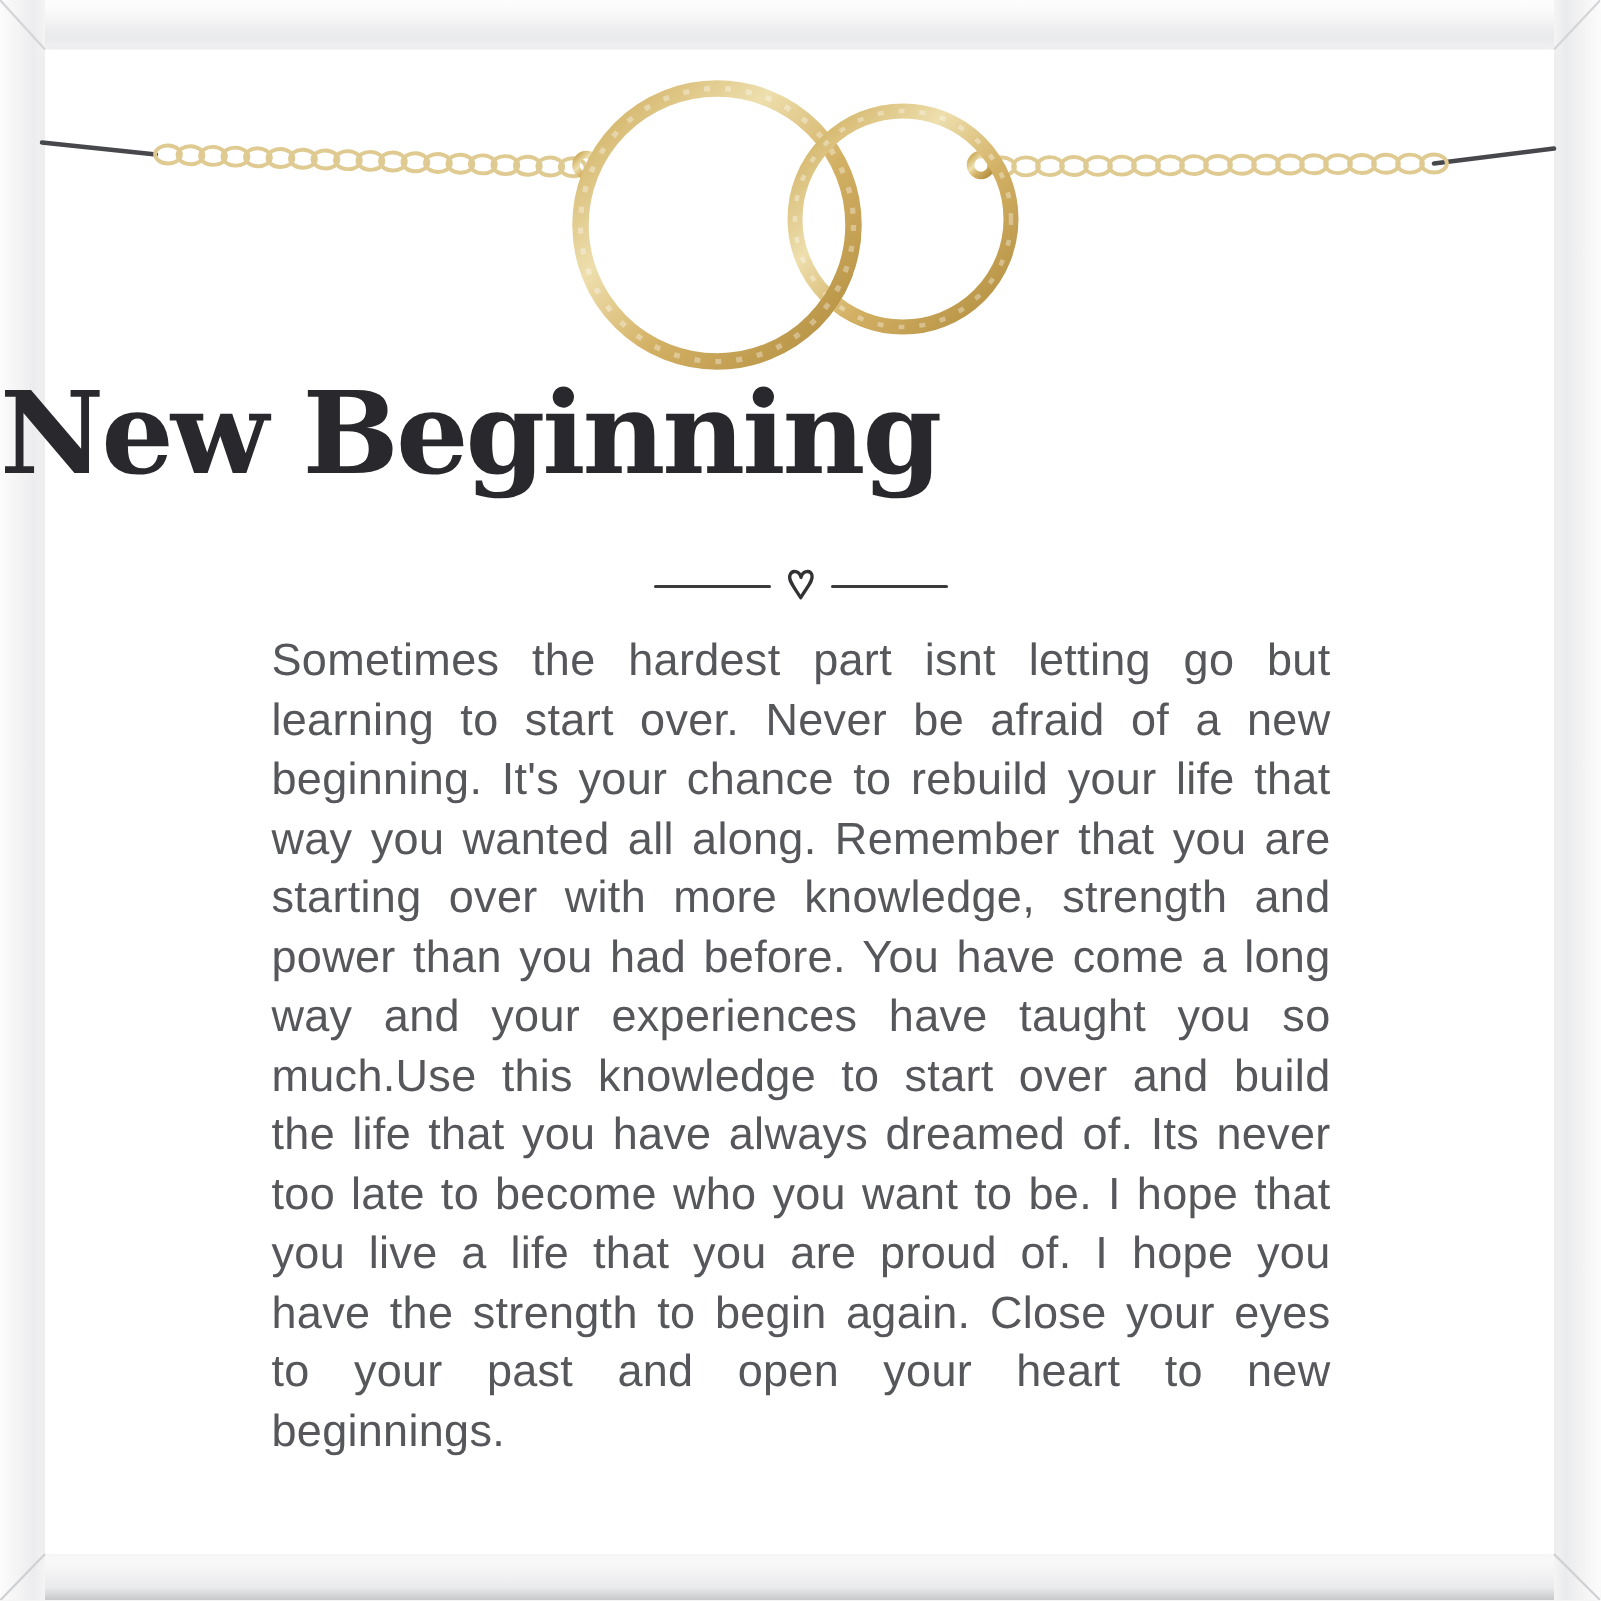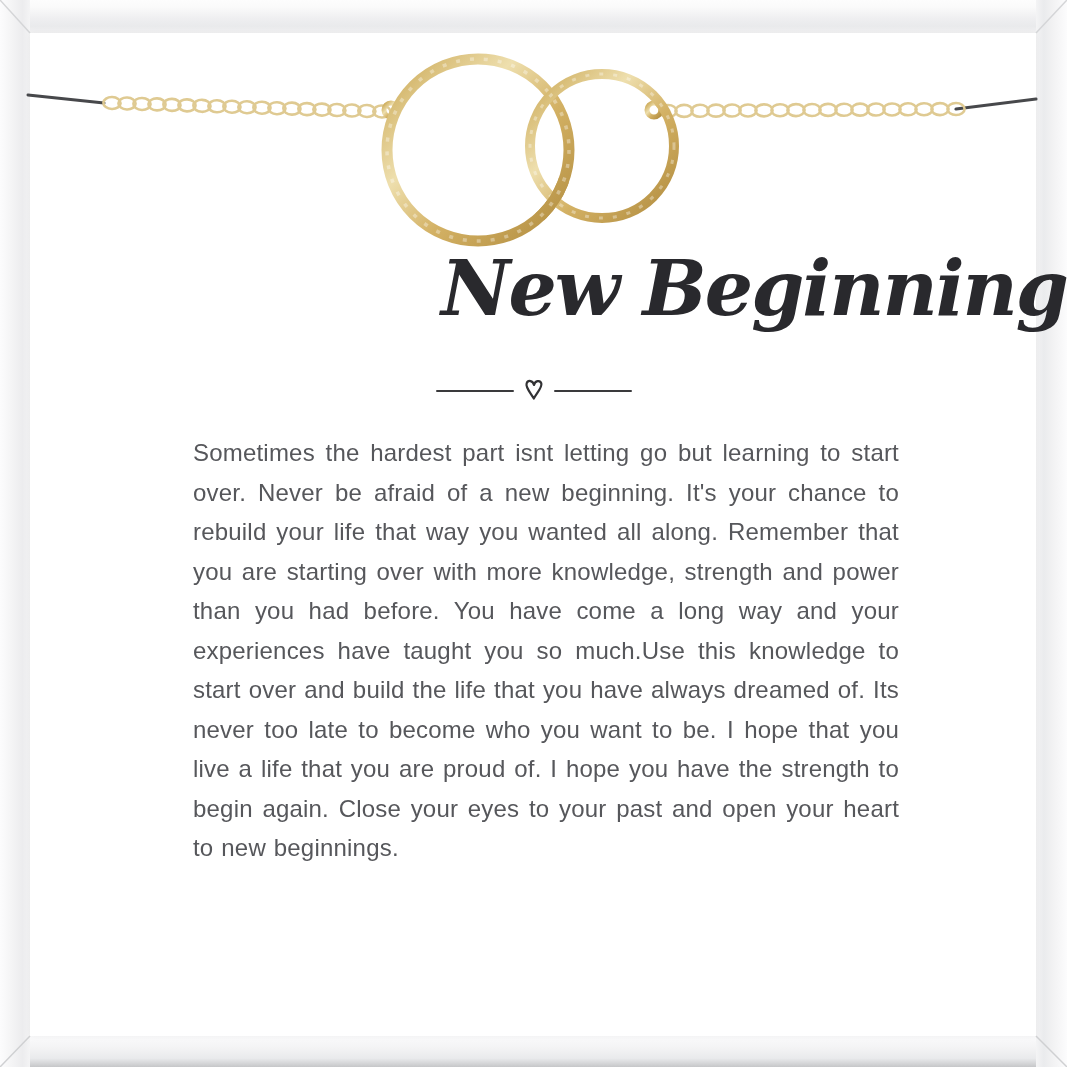--- a/index.html
+++ b/index.html
@@ -18,30 +18,30 @@
   .frame-right { position:absolute; top:0; right:0; height:100%; width:31px;
     background:linear-gradient(270deg,#fcfcfd 0%,#f2f2f3 45%,#eaebed 75%,#f4f4f5 100%); }
   .miters { position:absolute; top:0; left:0; width:1067px; height:1067px; pointer-events:none; }
   
   .card { position:absolute; left:30px; right:31px; top:33px; bottom:31px;
     background:#ffffff; box-shadow:0 0 6px rgba(0,0,0,0.06); }
   
   .necklace { position:absolute; top:0; left:0; width:1067px; height:272px; }
   
   .title { position:absolute; top:244px; left:0; width:100%; margin:0;
-    text-align:right;
-    font-family:"DejaVu Serif", serif; font-style:italic; font-weight:700;
+    text-align:left;
+    font-family:"DejaVu Serif", serif; font-weight:700;
     font-size:76px; letter-spacing:-2px; color:#29292d; }
   
   .divider { position:absolute; top:376px; left:0; width:100%;
     display:flex; align-items:center; justify-content:center; gap:9px; }
   .divider .line { width:78px; height:2.5px; background:#3a3a3c; border-radius:2px; }
   
-  .message { position:absolute; top:421px; left:181px; width:706px; margin:12px;
-    font-size:24px; line-height:39.5px; color:#56575b;
+  .message { position:absolute; top:421px; left:181px; width:706px; margin:0;
+    font-size:30px; line-height:39.5px; color:#56575b;
     text-align:justify; letter-spacing:0.2px; word-spacing:1px; }
 </style>
 </head>
 <body>
 
 <div class="stage">
 
   <div class="frame-top"></div>
   <div class="frame-bottom"></div>
   <div class="frame-left"></div>

